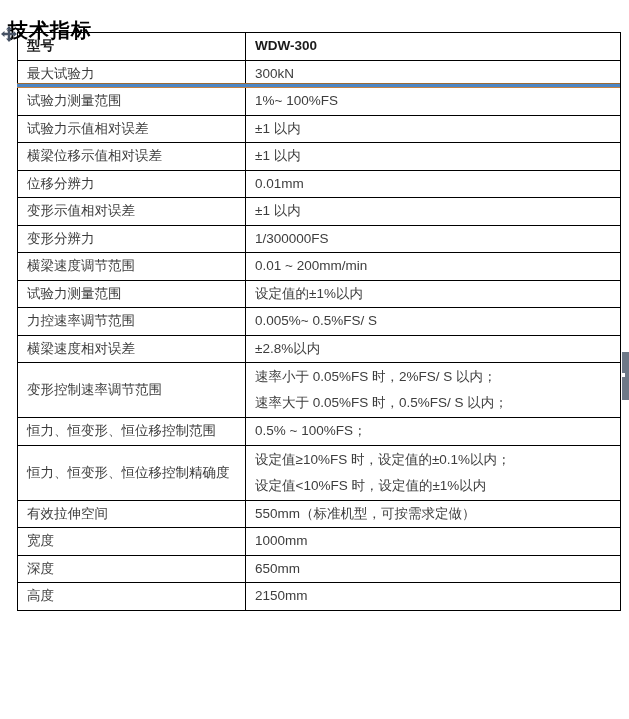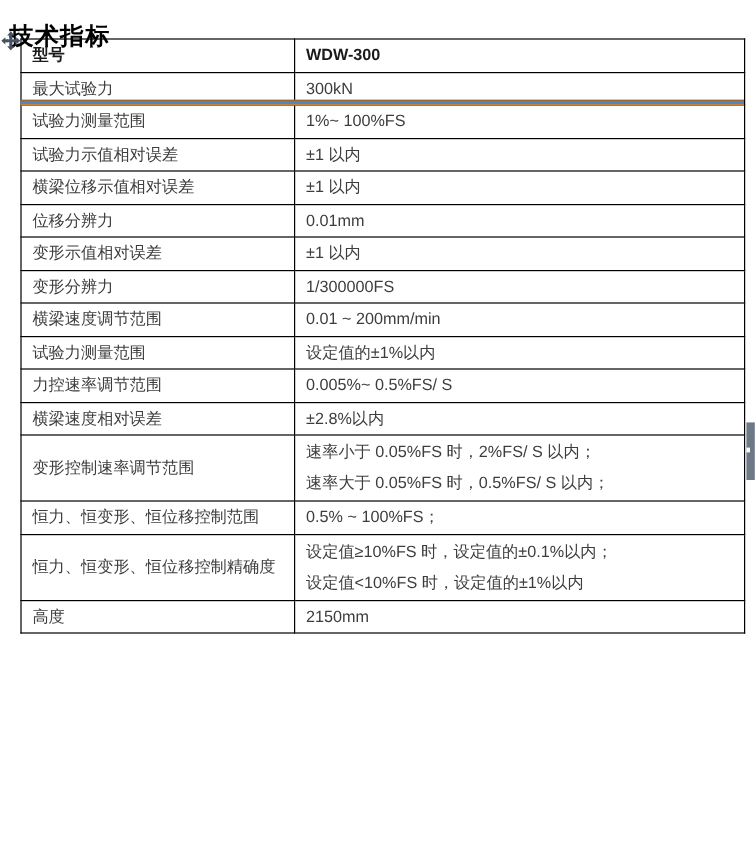--- a/index.html
+++ b/index.html
@@ -139,20 +139,32 @@
         <td>0.5% ~ 100%FS；</td>
       </tr>
       <tr class="double">
         <td>恒力、恒变形、恒位移控制精确度</td>
         <td>
           <span class="cell-line">设定值≥10%FS 时，设定值的±0.1%以内；</span>
           <span class="cell-line">设定值&lt;10%FS 时，设定值的±1%以内</span>
         </td>
       </tr>
       <tr>
+        <td>有效拉伸空间</td>
+        <td>550mm（标准机型，可按需求定做）</td>
+      </tr>
+      <tr>
+        <td>宽度</td>
+        <td>1000mm</td>
+      </tr>
+      <tr>
+        <td>深度</td>
+        <td>650mm</td>
+      </tr>
+      <tr>
         <td>高度</td>
         <td>2150mm</td>
       </tr>
     </tbody>
 </table>
 
 <div class="drag-divider"></div>
 
 <div class="scrollbar-thumb">
   <div class="scrollbar-notch"></div>

